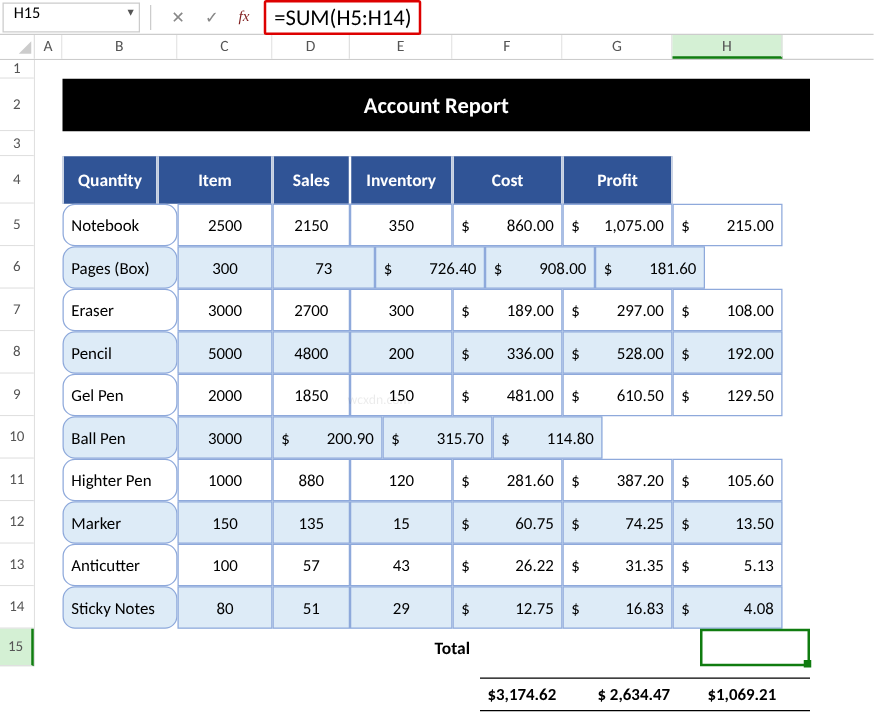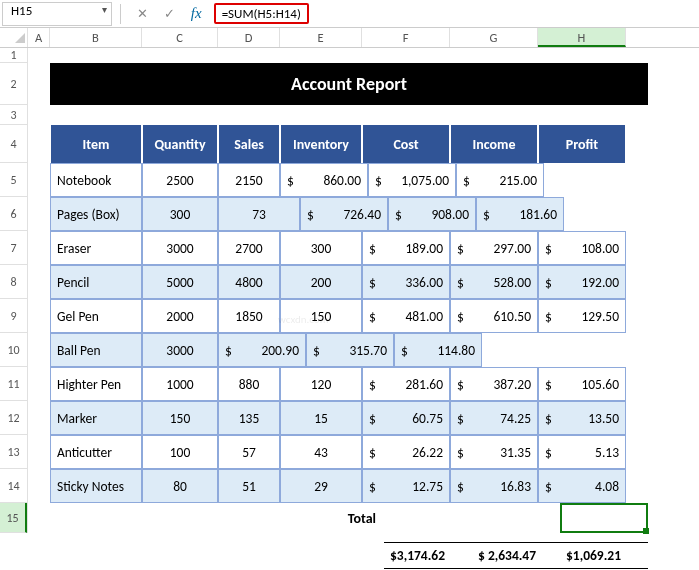--- a/index.html
+++ b/index.html
@@ -45,35 +45,35 @@
 }
 .fb-icon {
   color: #888;
   font-size: 13px;
   margin: 0 8px;
   cursor: pointer;
 }
 .fb-icon.fx {
   font-style: italic;
   font-family: 'Times New Roman', serif;
-  font-size: 15px;
-  color: #0369a1;
+  font-size: 12px;
+  color: #7f1d1d;
 }
 .formula-input {
   flex: 1;
   height: 20px;
   padding: 0 4px;
   display: flex;
   align-items: center;
 }
 .formula-highlight {
   border: 2px solid #d00;
   padding: 1px 6px;
   border-radius: 2px;
-  font-size: 13px;
+  font-size: 18px;
   text-align: right;
 }
 
 
 .col-headers {
   display: flex;
   height: 20px;
   background: #fff;
   border-bottom: 1px solid #ccc;
 }
@@ -169,21 +169,21 @@
   border-right: 1px solid #fff;
   border-left: 1px solid #fff;
 }
 
 
 .td {
   border: 1px solid #8ea9db;
   padding: 0 6px;
   font-size: 13.5px;
 }
-.td.txt { justify-content: flex-start; }
+.td.txt { justify-content: flex-start; border-radius: 10px; }
 .td.num { justify-content: center; }
 .td.cur { justify-content: space-between; padding: 0 6px; }
 .td.cur .sym { }
 .td.cur .val { }
 
 .alt .td { background: #ddebf7; }
 
 
 .tot-label {
   width: 334px;
@@ -286,35 +286,35 @@
       <div class="cell cA"></div>
       <div class="cell title-cell">Account Report</div>
     </div>
 
     <div class="row r3">
         <div class="cell cA"></div>
       </div>
 
     <div class="row r4">
       <div class="cell cA"></div>
+      <div class="cell th cC">Quantity</div>
       <div class="cell th cB">Item</div>
-      <div class="cell th cC">Quantity</div>
       <div class="cell th cD">Sales</div>
       <div class="cell th cE">Inventory</div>
       <div class="cell th cF">Cost</div>
-      <div class="cell th cG">Income</div>
       <div class="cell th cH">Profit</div>
     </div>
 
     <div id="data-rows">
         <div class="row rbody">
           <div class="cell cA"></div>
           <div class="cell td txt cB">Notebook</div>
           <div class="cell td num cC">2500</div>
           <div class="cell td num cD">2150</div>
+          <div class="cell td num cE">350</div>
           <div class="cell td cur cF">
             <span class="sym">$</span>
             <span class="val">860.00</span>
           </div>
           <div class="cell td cur cG">
             <span class="sym">$</span>
             <span class="val">1,075.00</span>
           </div>
           <div class="cell td cur cH">
             <span class="sym">$</span>

